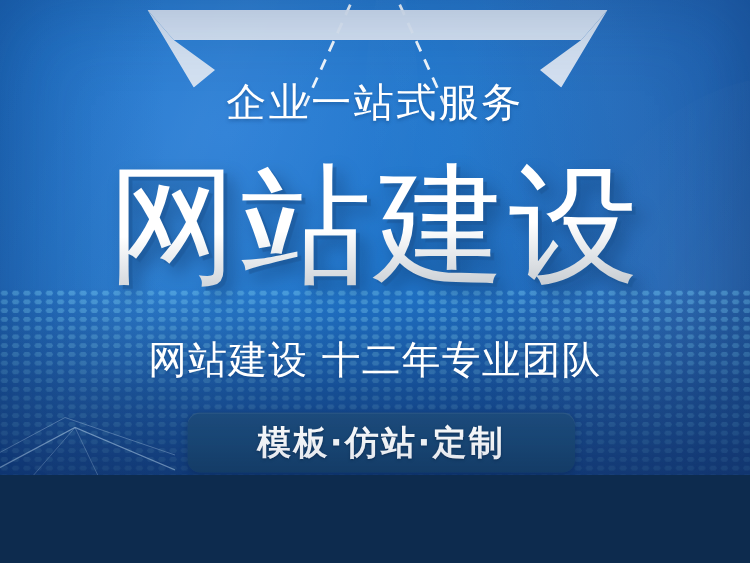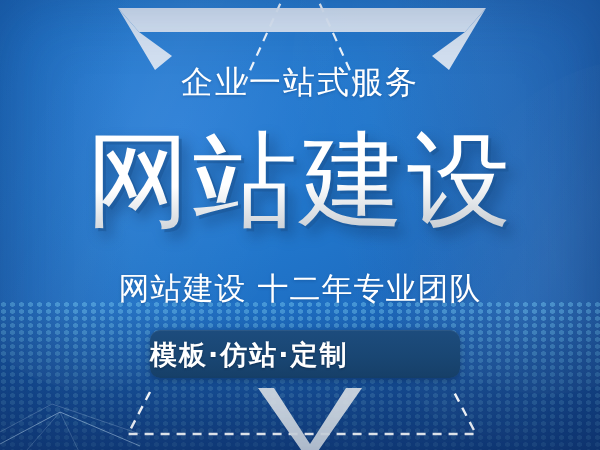--- a/index.html
+++ b/index.html
@@ -8,21 +8,21 @@
     padding: 0;
     background: #0d2b4e;
   }
   body {
     font-family: "DejaVu Sans", "Liberation Sans", sans-serif;
   }
 
   #banner {
     position: relative;
     width: 600px;
-    height: 450px;
+    height: 380px;
     overflow: hidden;
     background: #1f6fc4;
     user-select: none;
   }
 
   
   .bg-base {
     position: absolute;
     inset: 0;
     background:
@@ -169,21 +169,21 @@
 
   .badge {
     position: absolute;
     left: 150px; top: 330px;
     width: 310px; height: 48px;
     border-radius: 10px;
     background: linear-gradient(180deg, #1d4c7d 0%, #194673 55%, #163f68 100%);
     box-shadow: 0 2px 6px rgba(9,35,72,0.40), inset 0 1px 0 rgba(255,255,255,0.07);
     display: flex;
     align-items: center;
-    justify-content: flex-start;
+    justify-content: center;
   }
   .badge-text {
     color: #ffffff;
     font-size: 27px;
     font-weight: 700;
     letter-spacing: 2px;
     line-height: 1;
     text-shadow: 0 1px 2px rgba(5,25,55,0.55);
   }
 

